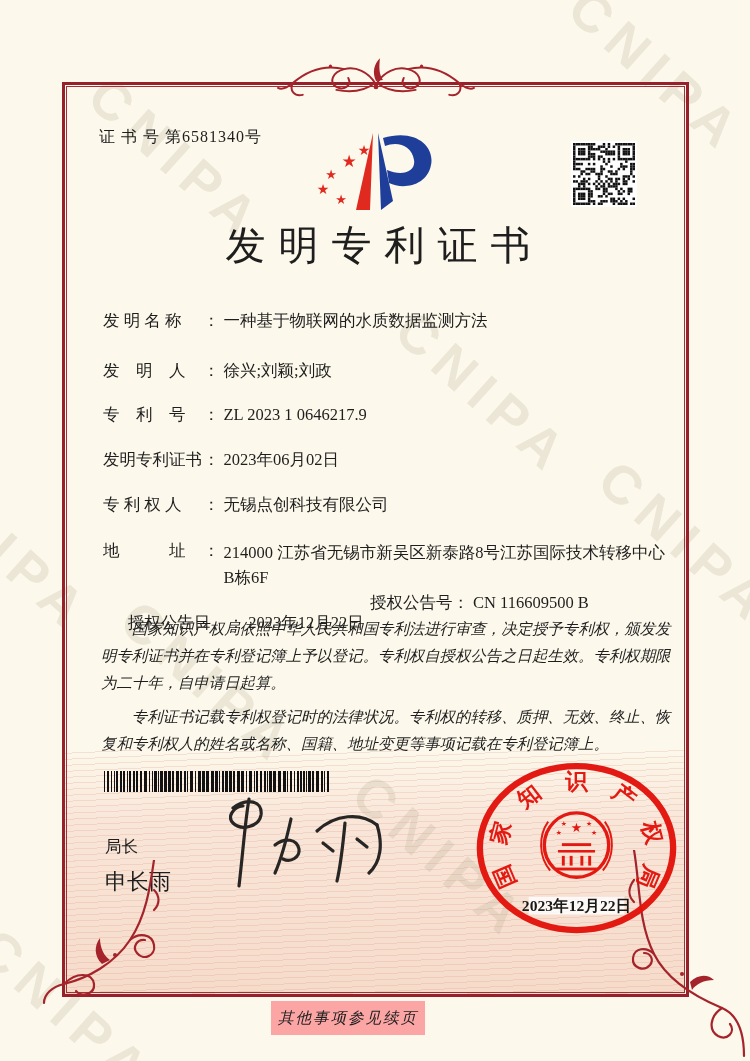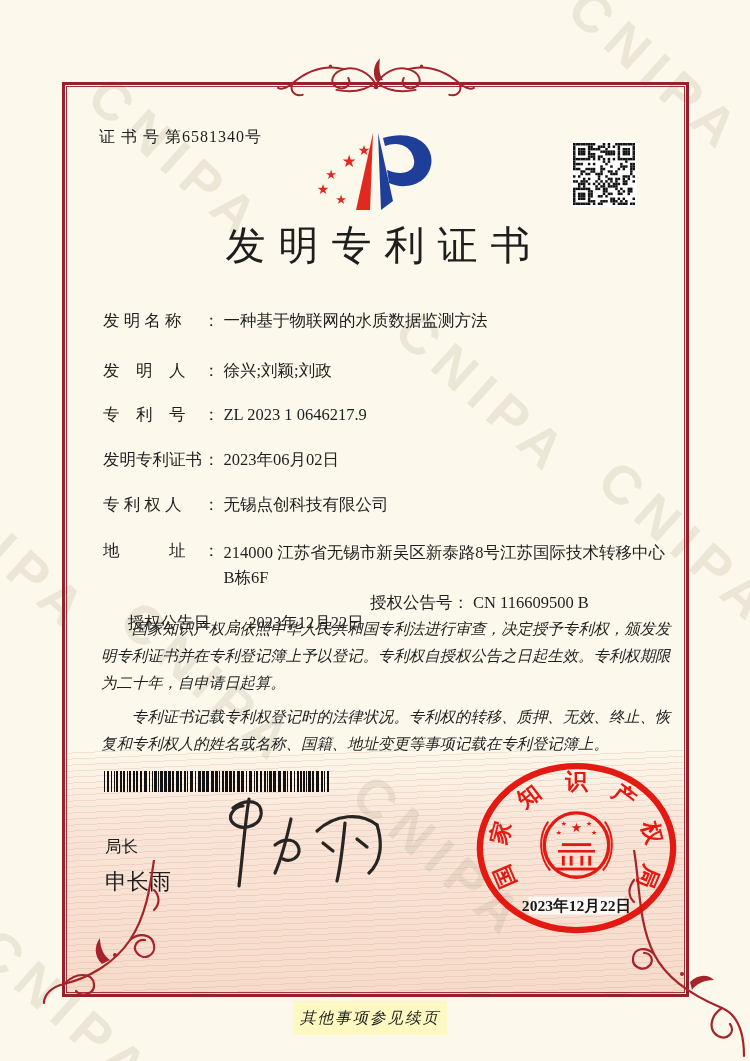--- a/index.html
+++ b/index.html
@@ -31,21 +31,21 @@
   .g2{position:absolute;left:267px;top:0;white-space:pre;}
   .paras{left:88px;top:616px;width:580px;font-size:15.4px;line-height:1.75;font-style:italic;margin-left:13px;}
   .paras p{margin:0 0 7px 0;text-indent:2em;}
   .barcode{left:104px;top:771px;}
   .dirtitle{left:105px;top:836px;font-family:Liberation Serif, serif;font-size:16.5px;}
   .dirname{left:105px;top:867px;font-family:Liberation Serif, serif;font-size:22px;}
   .sig{left:205px;top:792px;}
   .seal{left:474px;top:759px;z-index:7;opacity:.96;}
   .pageno{left:65px;width:620px;top:965px;text-align:center;font-size:14.5px;letter-spacing:1px;
           transform:translateX(-14px);}
-  .contbox{left:293px;top:1001px;width:154px;height:34px;background:#fef9c3;text-align:center;
+  .contbox{left:271px;top:1001px;width:154px;height:34px;background:#fca5a5;text-align:center;
            line-height:34px;font-size:15.5px;font-style:italic;letter-spacing:2px;}
   .orn{position:absolute;z-index:6;pointer-events:none;}
   .orn-top{left:277px;top:56px;}
   .orn-bl{left:42px;top:860px;}
   .orn-br{left:606px;top:850px;}
 </style>
 </head>
 <body>
 
 <div class="page">

